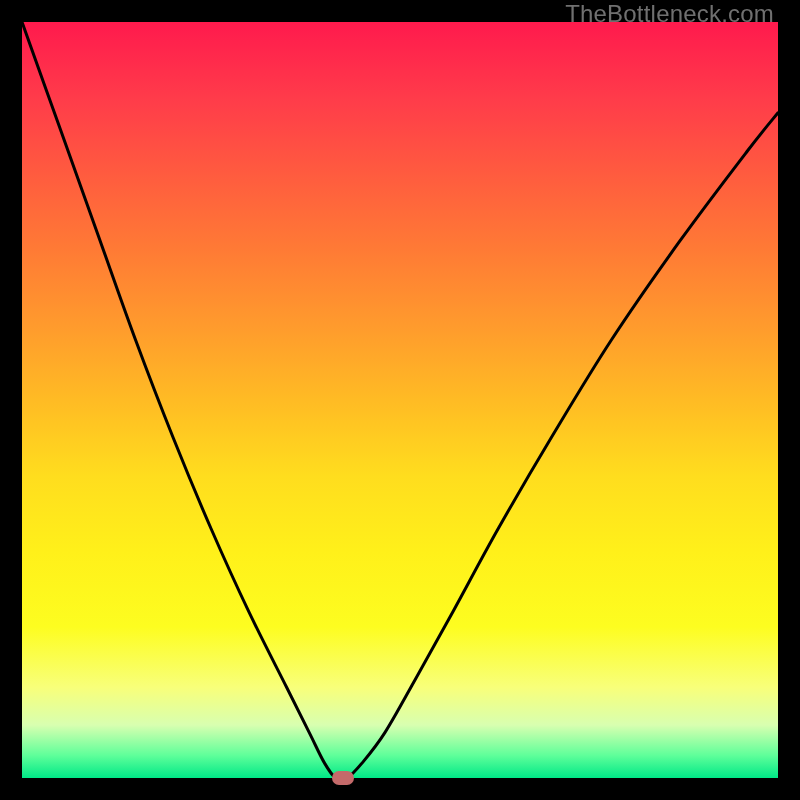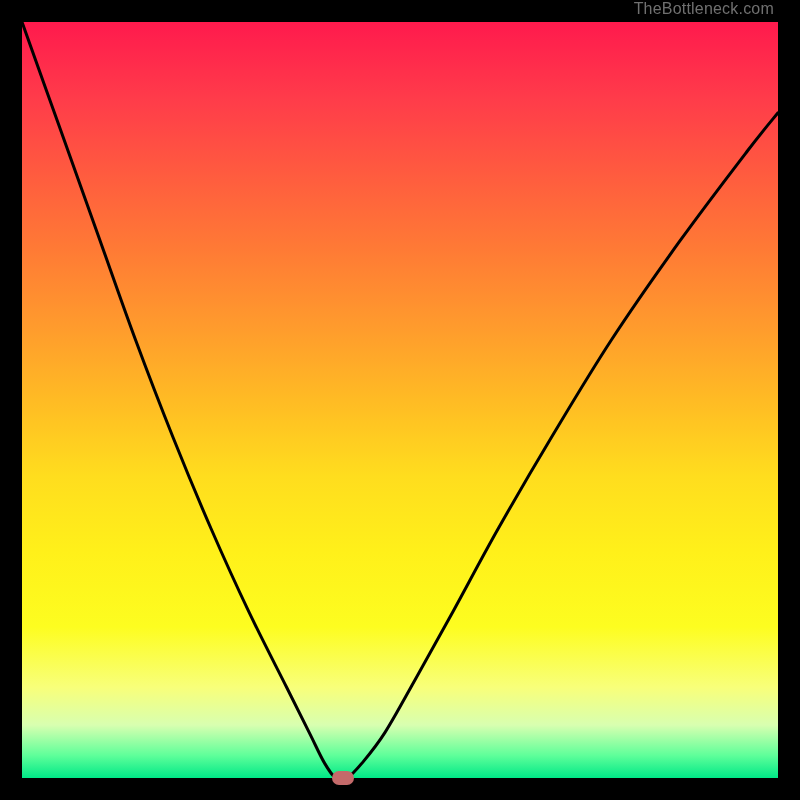--- a/index.html
+++ b/index.html
@@ -37,21 +37,21 @@
       #d8ffb0 93%,
       #5fff9a 97%,
       #00e887 100%
     );
   }
   .watermark {
     position: absolute;
     top: 0px;
     right: 26px;
     color: #707070;
-    font-size: 16px;
+    font-size: 24px;
     font-weight: 500;
     letter-spacing: 0.2px;
     user-select: none;
   }
   svg.curve {
     position: absolute;
     left: 0;
     top: 0;
     width: 756px;
     height: 756px;

